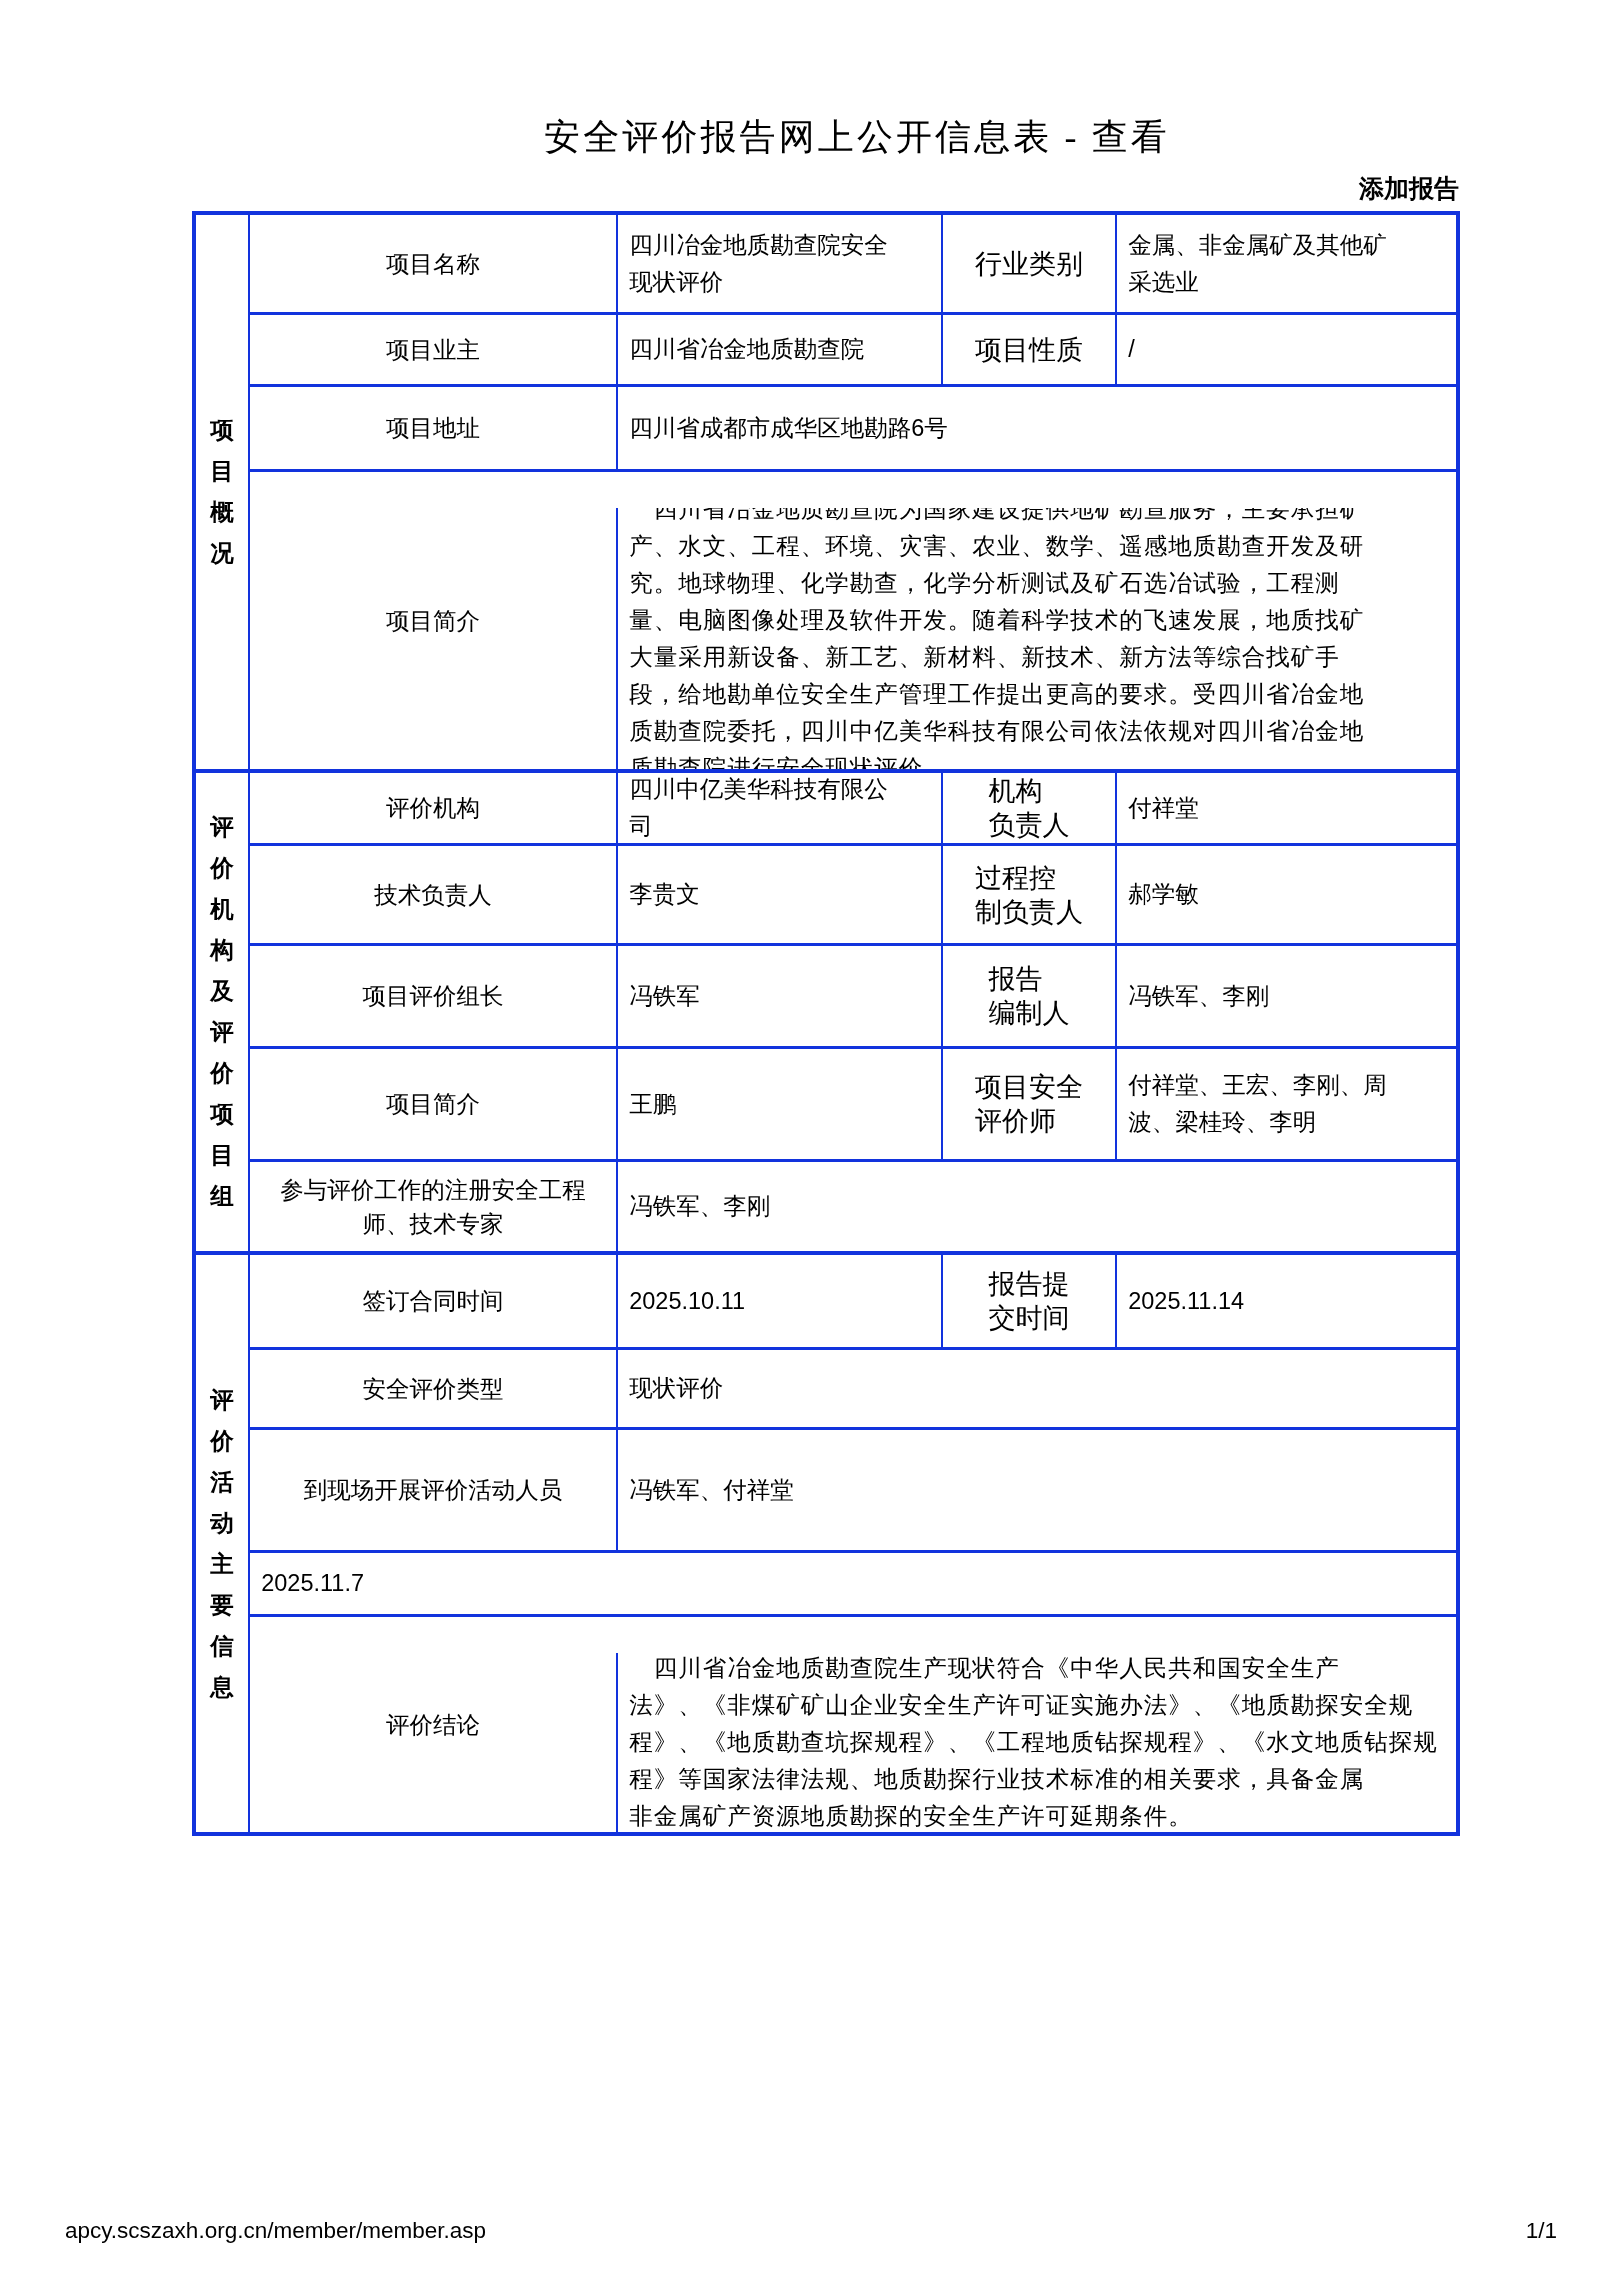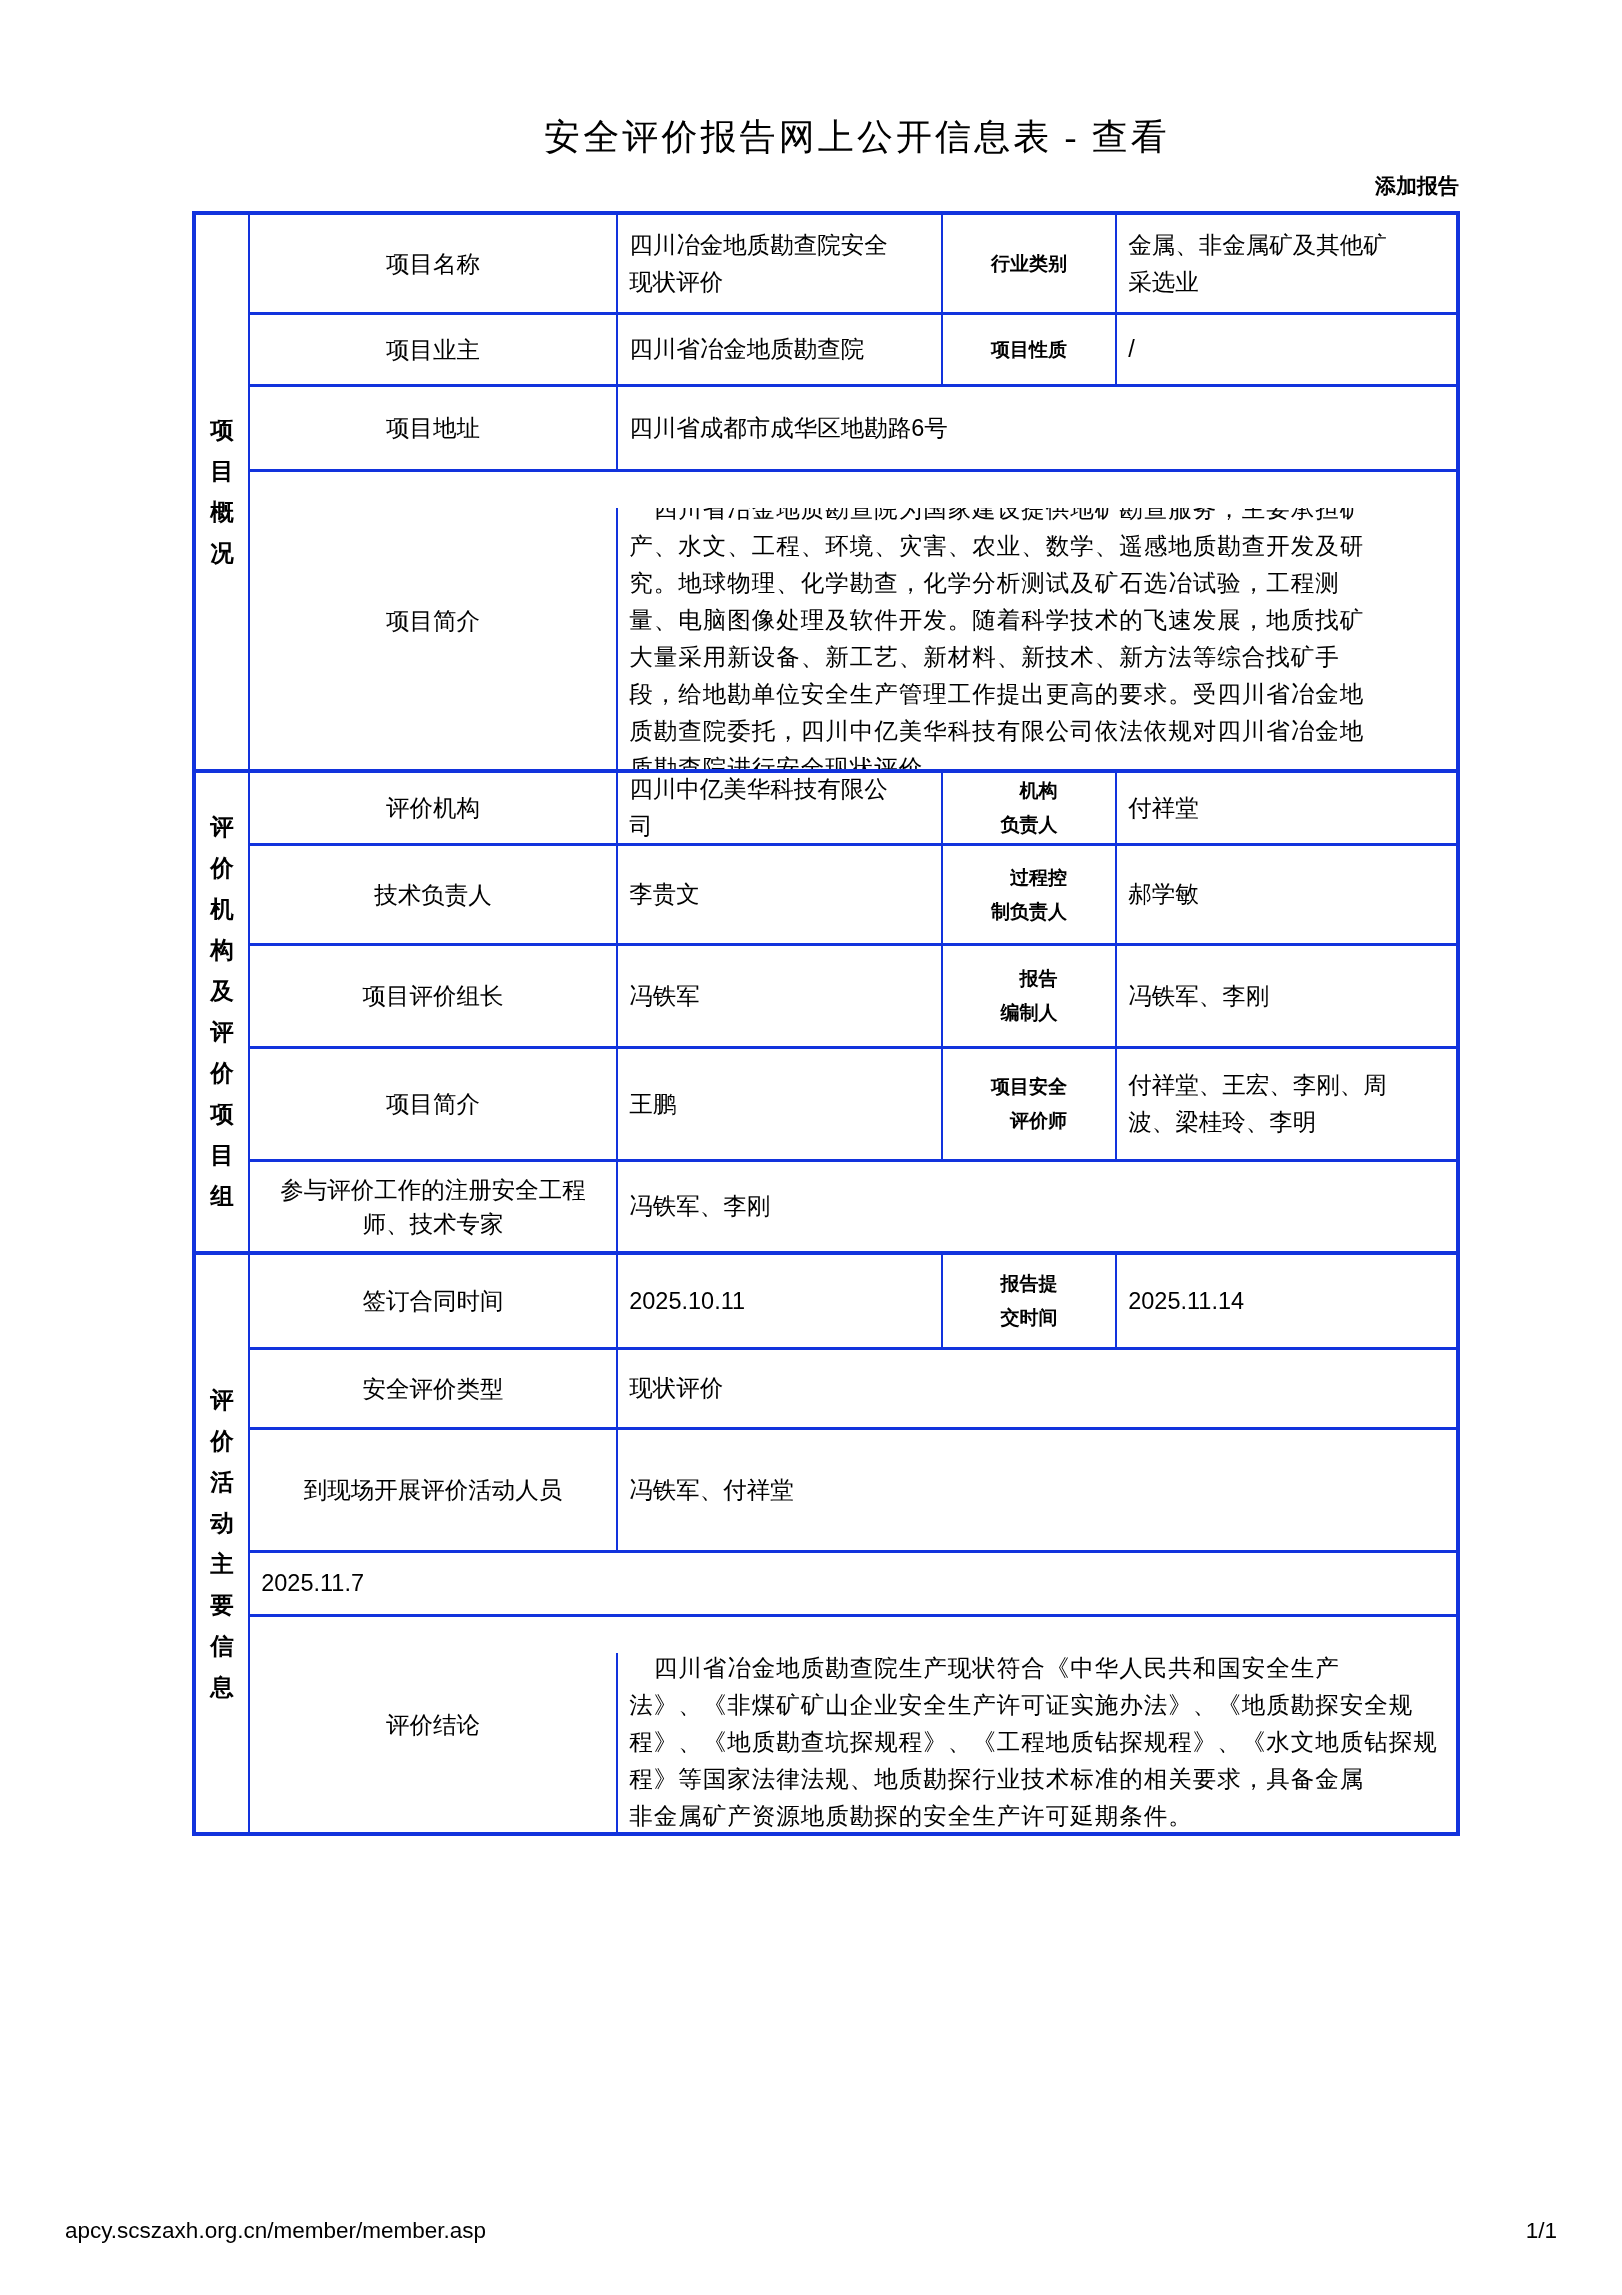--- a/index.html
+++ b/index.html
@@ -8,21 +8,21 @@
     width:1622px;height:2295px;position:relative;background:#ffffff;
     font-family:"Liberation Sans","DejaVu Sans",sans-serif;color:#000;
   }
   .page-title{
     position:absolute;top:113px;left:0;width:100%;text-align:center;
     font-family:"Liberation Serif","DejaVu Serif",serif;
     font-size:36px;letter-spacing:3.1px;font-weight:400;white-space:nowrap;padding-left:46px;
   }
   .add-report{
     position:absolute;top:172px;right:163px;
-    font-size:21px;font-weight:bold;cursor:pointer;
+    font-size:25px;font-weight:bold;cursor:pointer;
   }
   .report-table{
     position:absolute;left:192px;top:211px;width:1268px;
     border:4.1px solid var(--blue);box-sizing:border-box;background:#fff;
   }
   .tsection{display:flex;align-items:stretch;}
   .tsection + .tsection{border-top:4.1px solid var(--blue);}
   .glabel{
     flex:0 0 52px;border-right:2px solid var(--blue);
     display:flex;align-items:center;justify-content:center;text-align:center;
@@ -31,21 +31,21 @@
   .rows{flex:1 1 auto;display:flex;flex-direction:column;min-width:0;}
   .trow{display:flex;align-items:stretch;}
   .trow + .trow{border-top:3.1px solid var(--blue);}
   .cell{
     box-sizing:border-box;display:flex;align-items:center;
     padding:4.1px 11.2px;white-space:pre-line;overflow:hidden;
   }
   .cell + .cell{border-left:2px solid var(--blue);}
   .c1{flex:0 0 366px;justify-content:center;text-align:center;font-weight:normal;font-size:23.5px;line-height:34px;}
   .c2{flex:0 0 325px;font-size:23.5px;line-height:37px;}
-  .c3{flex:0 0 174px;justify-content:center;text-align:right;font-weight:bold;font-size:19px;line-height:34px;}
+  .c3{flex:0 0 174px;justify-content:center;text-align:left;font-weight:normal;font-size:27px;line-height:34px;}
   .c4{flex:1 1 auto;font-size:23.5px;line-height:37px;}
   .cv{flex:1 1 auto;font-size:23.5px;line-height:37px;}
   .para{letter-spacing:1px;margin-top:36px;}
   .footer-url{position:absolute;left:65px;top:2218px;font-size:22.5px;}
   .footer-page{position:absolute;right:65px;top:2218px;font-size:22.5px;}
 </style>
 </head>
 <body>
 
 <div class="page-title">安全评价报告网上公开信息表 - 查看</div>

